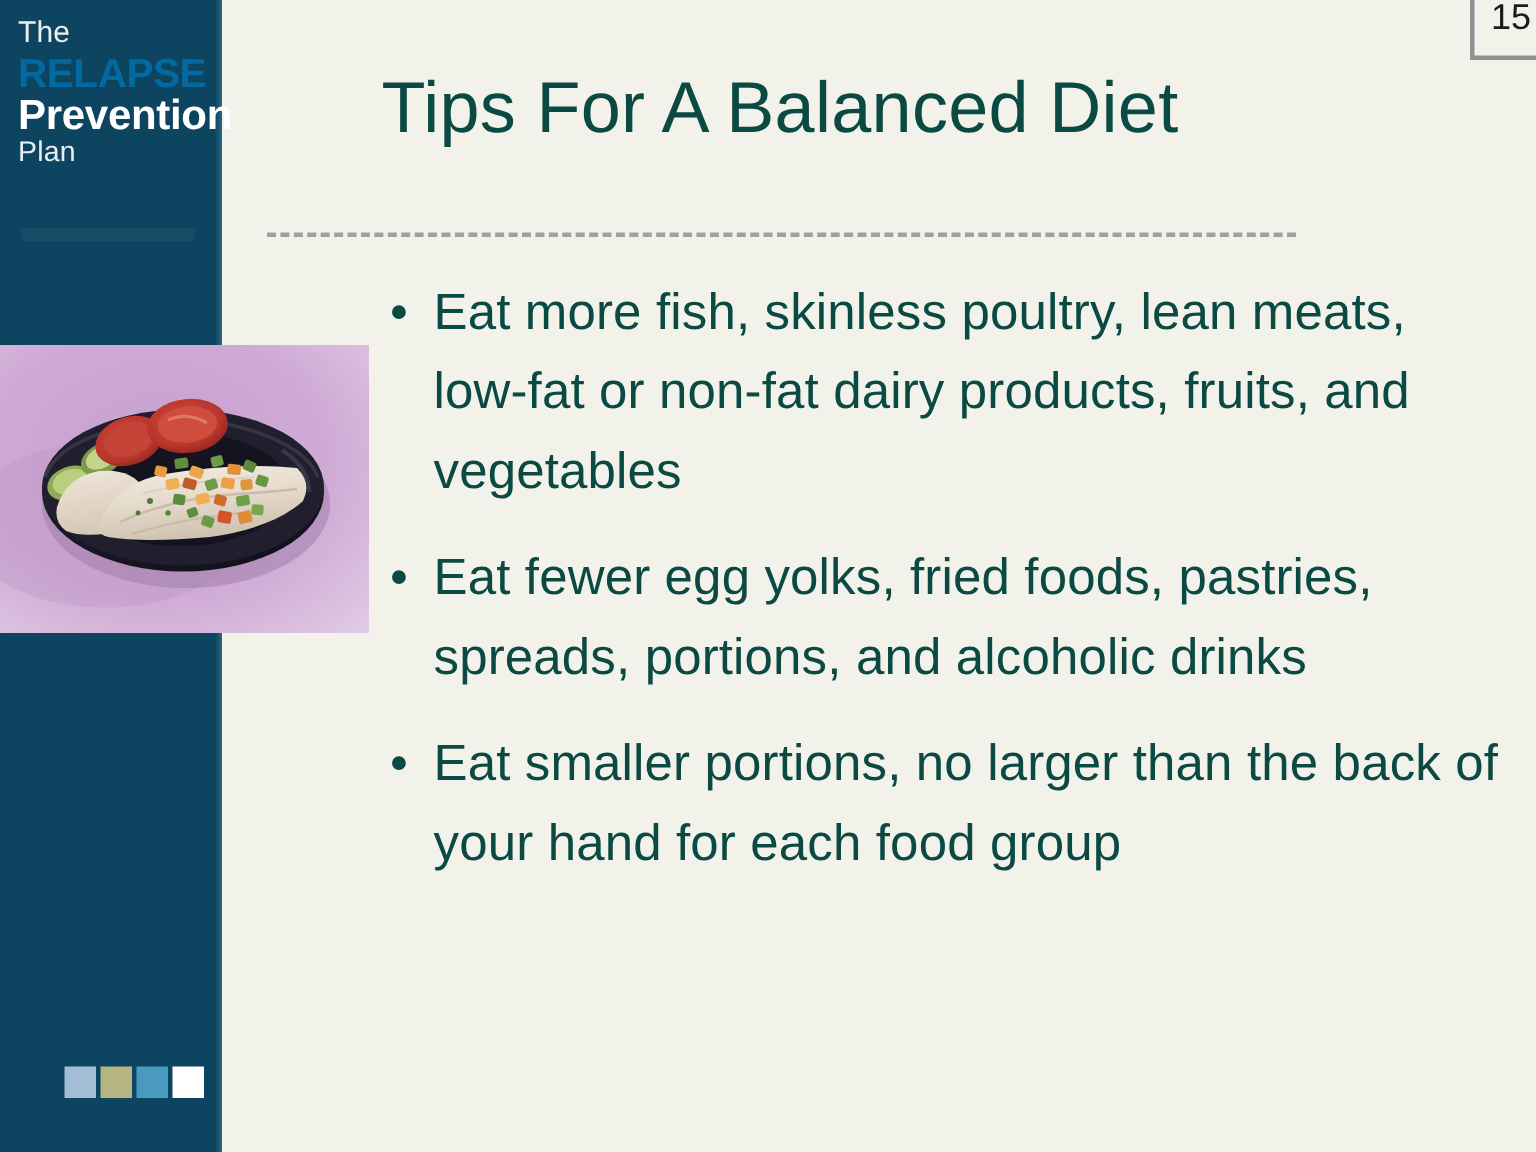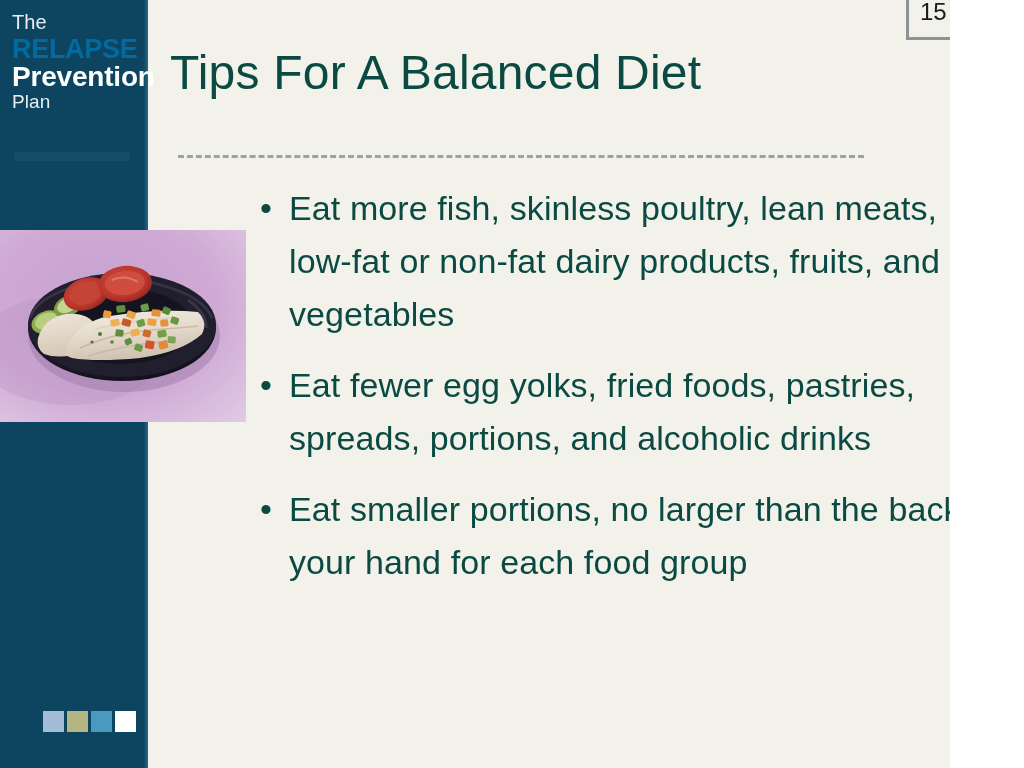--- a/index.html
+++ b/index.html
@@ -5,21 +5,21 @@
   html, body {
     margin: 0;
     padding: 0;
     background: #ffffff;
   }
   body {
     font-family: "Liberation Sans", sans-serif;
   }
   #slide {
     position: relative;
-    width: 950px;
+    width: 1024px;
     height: 768px;
     background: #f2f2eb;
     overflow: hidden;
   }
 
   
   #sidebar {
     position: absolute;
     left: 0;
     top: 0;
@@ -126,20 +126,21 @@
     color: #1b1b1b;
     font-family: "Liberation Sans", sans-serif;
   }
 
   
   #title {
     position: absolute;
     left: 170px;
     top: 44px;
     width: 700px;
+    text-align: center;
     font-size: 48px;
     line-height: 58px;
     color: #0b4a43;
     font-family: "Liberation Sans", sans-serif;
     letter-spacing: 0.2px;
   }
 
   
   #divider {
     position: absolute;

